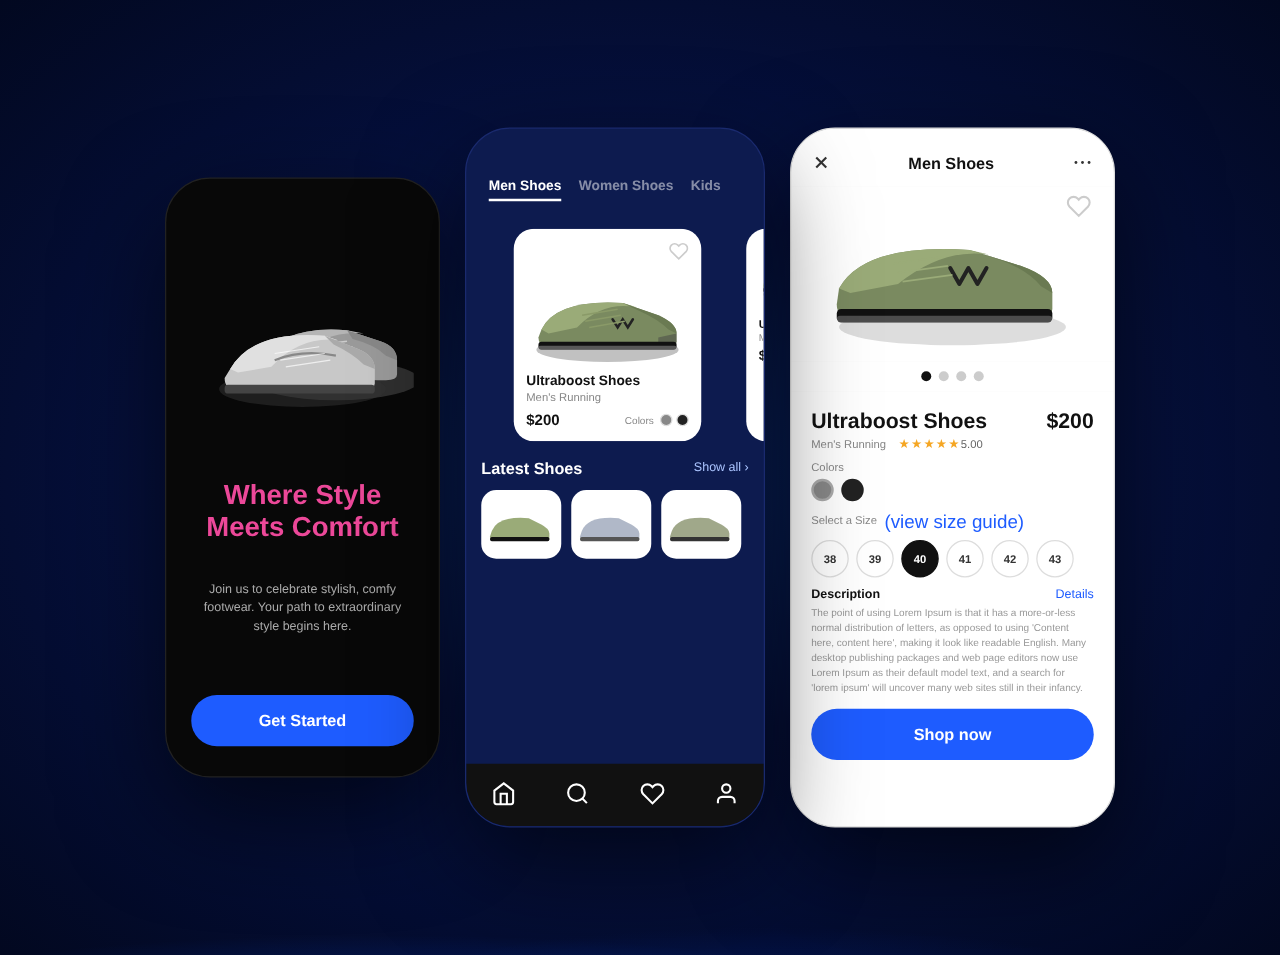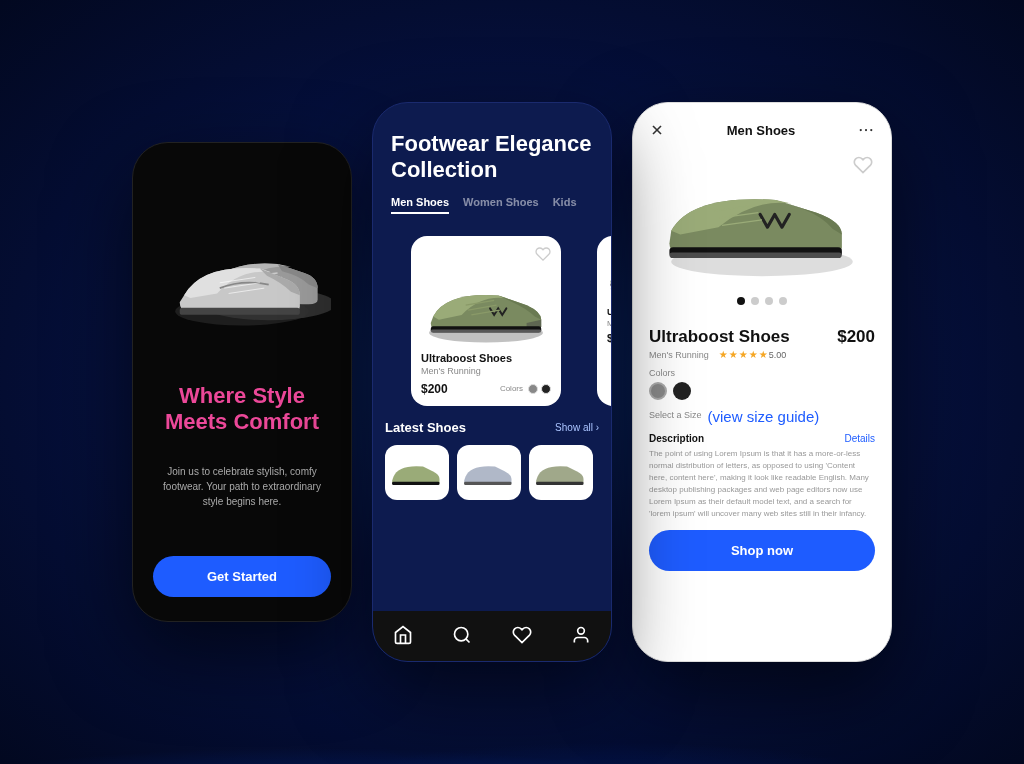--- a/index.html
+++ b/index.html
@@ -520,21 +520,20 @@
       <h2>Where Style Meets Comfort</h2>
     </div>
 
     <p class="subtitle">Join us to celebrate stylish, comfy footwear. Your path to extraordinary style begins here.</p>
 
     <button class="get-started-btn">Get Started</button>
   </div>
 
   <div class="phone phone-2">
     <div class="p2-header">
-      <div class="collection-title">Footwear Elegance Collection</div>
       <div class="tabs">
         <div class="tab active">Men Shoes</div>
         <div class="tab inactive">Women Shoes</div>
         <div class="tab inactive">Kids</div>
       </div>
     </div>
 
     <div class="products-row">
 
       <div class="product-card product-card-main">
@@ -699,20 +698,28 @@
           <div class="color-option" style="background:#888; border: 2px solid #aaa;"></div>
           <div class="color-option" style="background:#222;"></div>
         </div>
       </div>
 
       <div class="size-section">
         <div class="size-header">
           <span class="section-label">Select a Size</span>
           <span class="size-guide">(view size guide)</span>
         </div>
+        <div class="size-options">
+          <div class="size-btn">38</div>
+          <div class="size-btn">39</div>
+          <div class="size-btn selected">40</div>
+          <div class="size-btn">41</div>
+          <div class="size-btn">42</div>
+          <div class="size-btn">43</div>
+        </div>
       </div>
 
       <div class="desc-section">
         <div class="desc-header">
           <span class="desc-title">Description</span>
           <span class="desc-details">Details</span>
         </div>
         <p class="desc-text">The point of using Lorem Ipsum is that it has a more-or-less normal distribution of letters, as opposed to using 'Content here, content here', making it look like readable English. Many desktop publishing packages and web page editors now use Lorem Ipsum as their default model text, and a search for 'lorem ipsum' will uncover many web sites still in their infancy.</p>
       </div>
 

